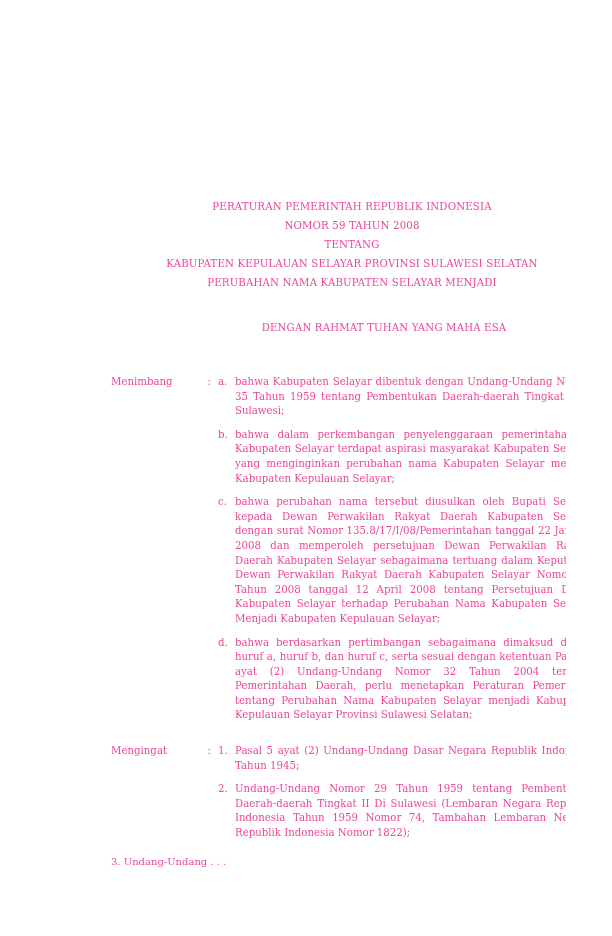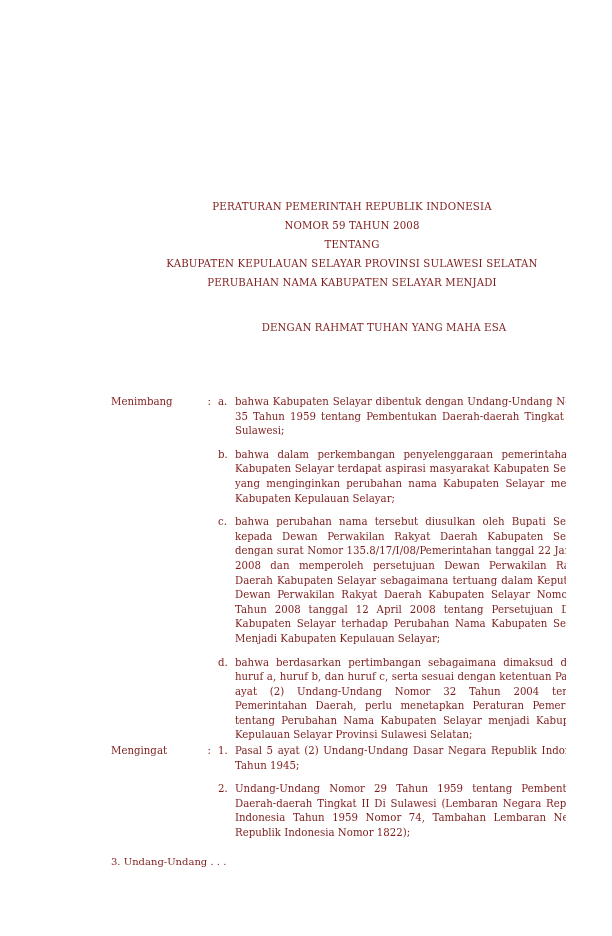--- a/index.html
+++ b/index.html
@@ -8,21 +8,21 @@
     padding: 0;
     background: #ffffff;
   }
 
   .page {
     position: relative;
     width: 520px;
     height: 936px;
     margin: 0 auto;
     background: #ffffff;
-    color: #7f1d1d;
+    color: #ec4899;
     font-family: "DejaVu Serif", "Liberation Serif", serif;
     overflow: hidden;
     box-sizing: border-box;
   }
 
   
   .title-block {
     position: absolute;
     left: 0;
     top: 197px;
@@ -50,21 +50,21 @@
   }
   .subhead-mandate { top: 318px; }
   .subhead-president { top: 346px; }
 
   
   .section {
     position: absolute;
     left: 65px;
     width: 481px;
   }
-  .section-menimbang { top: 395px; }
+  .section-menimbang { top: 375px; }
   .section-mengingat { top: 744px; }
 
   .clause-row {
     display: flex;
     align-items: flex-start;
     margin-bottom: 9px;
   }
   .clause-row:last-child { margin-bottom: 0; }
 
   

